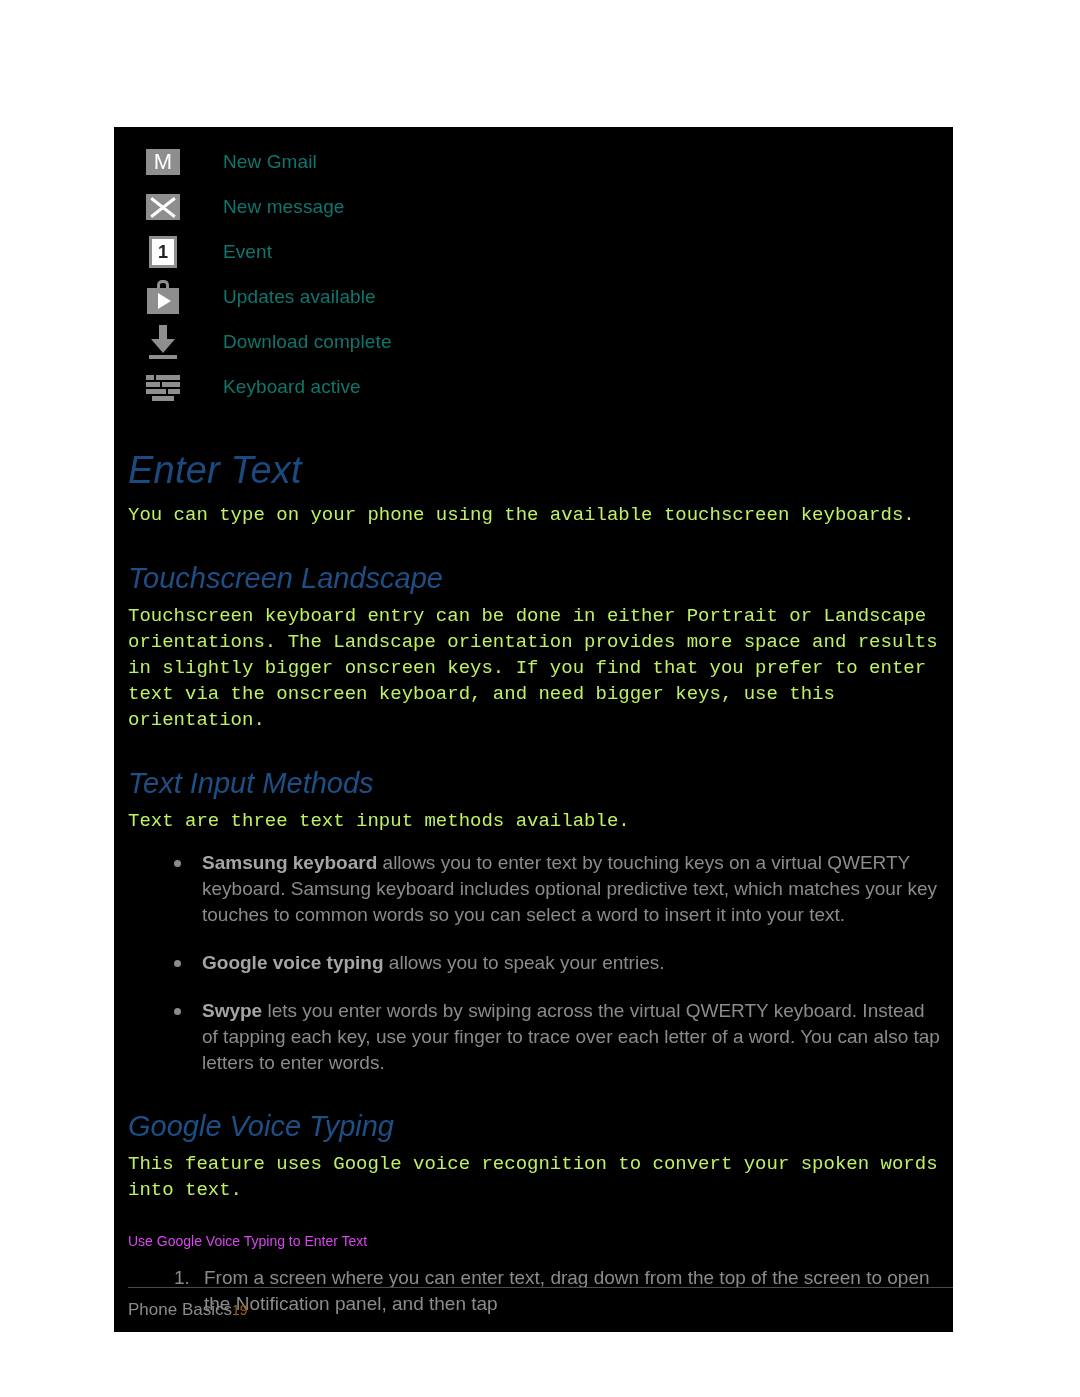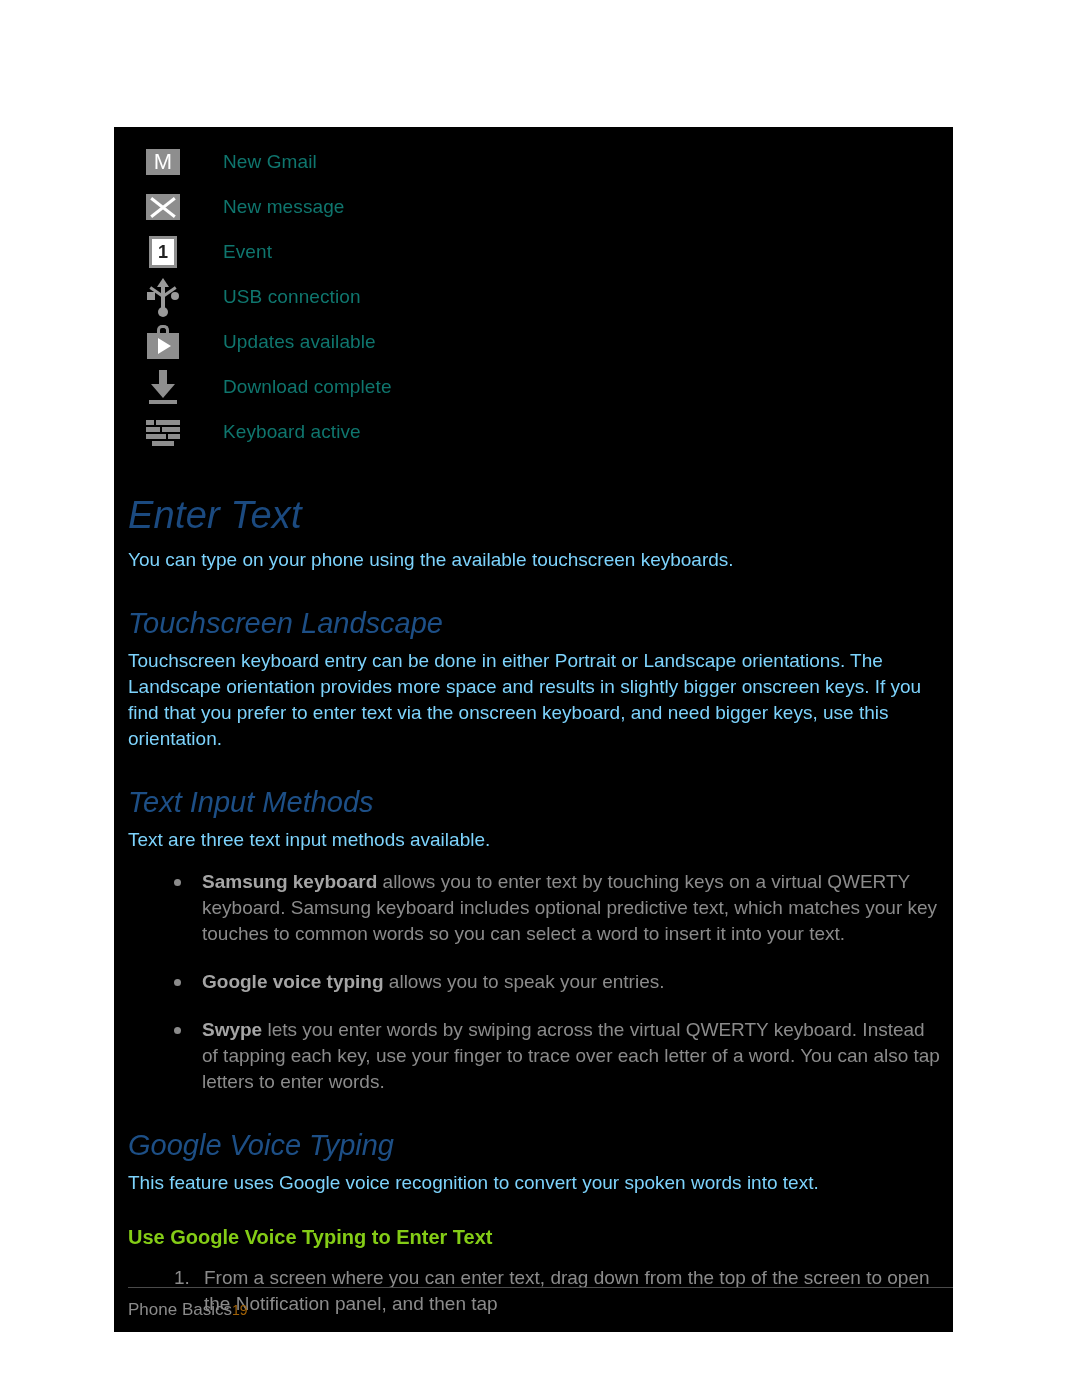--- a/index.html
+++ b/index.html
@@ -97,31 +97,32 @@
     letter-spacing:.2px;
   }
   h2.doc-h2{
     color:#1d4f86;
     font-size:29px;
     font-style:italic;
     font-weight:400;
     margin:34px 0 8px 0;
   }
   h3.doc-h3{
-    color:#84cc16;
-    font-size:20px;
+    color:#d946ef;
+    font-size:14px;
     font-style:normal;
-    font-weight:700;
+    font-weight:400;
     margin:30px 0 10px 0;
   }
   p.body{
-    color:#7dd3fc;
+    color:#bef264;
     font-size:19px;
     line-height:26px;
     margin:0 0 6px 0;
+    font-family:Liberation Mono, monospace;
   }
   ul.blist{list-style:none;margin:16px 0 0 0;padding:0;}
   ul.blist li{
     position:relative;
     color:#8b8b8b;
     font-size:19px;
     line-height:26px;
     padding-left:74px;
     margin-bottom:22px;
   }
@@ -184,34 +185,20 @@
 
       <div class="notif-row">
         <div class="notif-icon">
           <span class="ic ic-event">
               <span>1</span>
             </span>
         </div>
         <div class="notif-label">Event</div>
       </div>
 
-      <div class="notif-row">
-        <div class="notif-icon">
-          <span class="ic ic-usb">
-            <span class="tri"></span>
-              <span class="stem"></span>
-            <span class="armL"></span>
-              <span class="armR"></span>
-            <span class="sq"></span>
-              <span class="cir"></span>
-            <span class="dot"></span>
-          </span>
-        </div>
-        <div class="notif-label">USB connection</div>
-      </div>
 
       <div class="notif-row">
         <div class="notif-icon">
           <span class="ic ic-play">
             <span class="handle"></span>
             <span class="bag">
                 <span class="tri"></span>
               </span>
           </span>
         </div>

